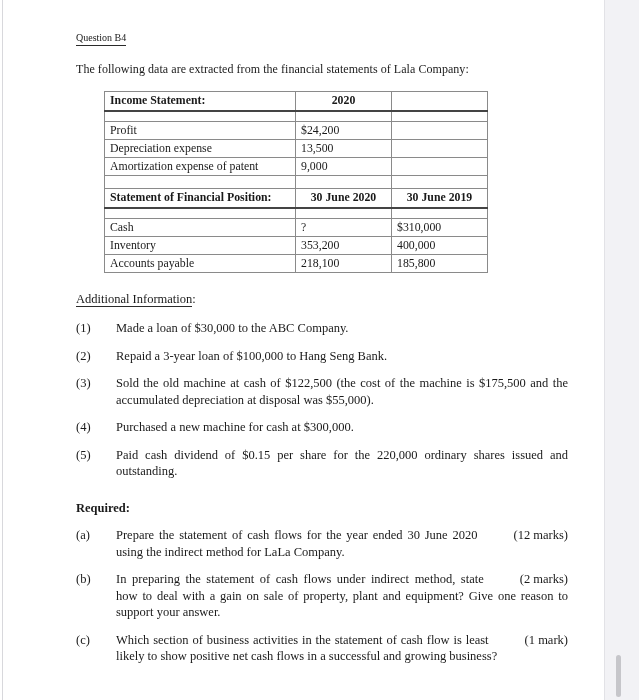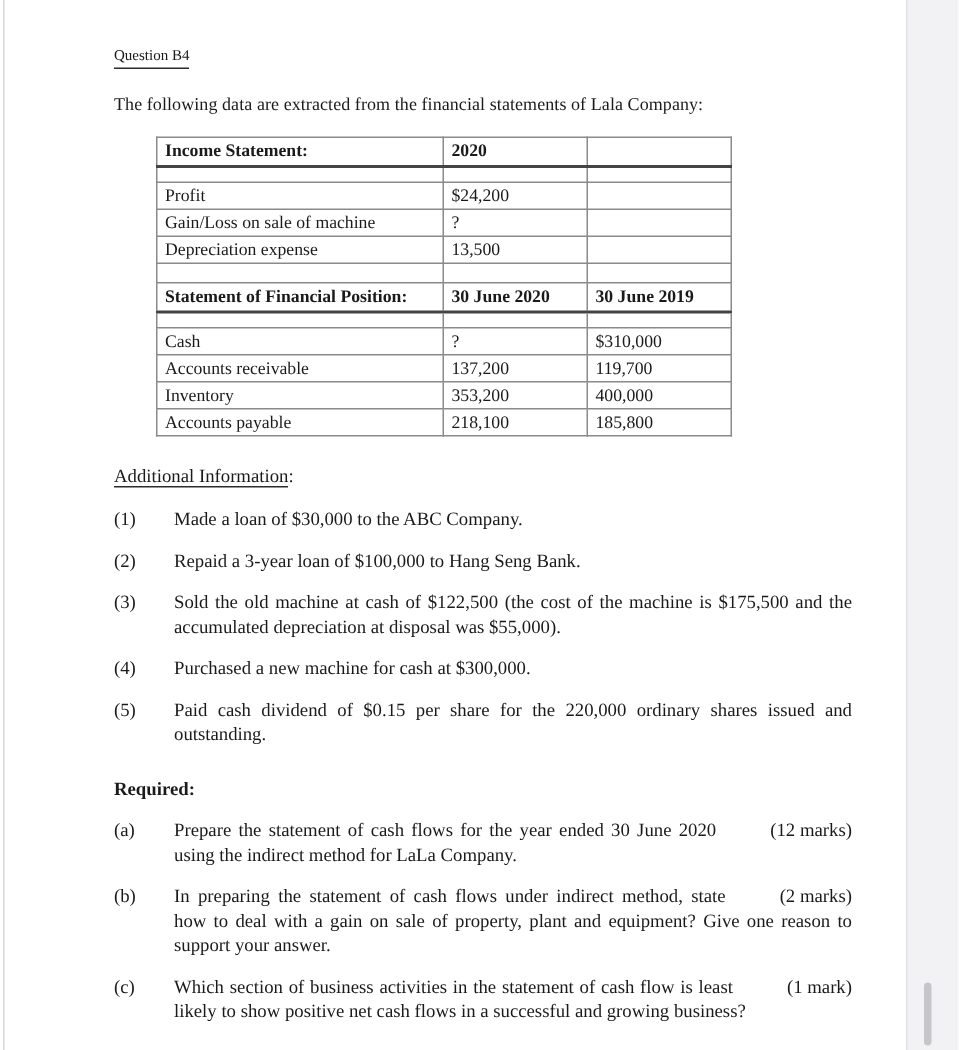--- a/index.html
+++ b/index.html
@@ -93,21 +93,21 @@
     padding: 1px 5px;
     height: 15px;
     vertical-align: middle;
     box-sizing: border-box;
   }
   .col-label { width: 191px; }
   .col-a     { width: 96px; }
   .col-b     { width: 96px; }
 
   td.num { }
-  td.ctr { text-align: left; }
+  td.ctr { text-align: center; }
 
   tr.section-head td {
     font-weight: bold;
     border-bottom: 2px solid #444;
     height: 19px;
   }
   tr.spacer td {
     height: 11px;
   }
   tr.gap-row td {
@@ -187,27 +187,27 @@
           <td></td>
           <td></td>
           <td></td>
         </tr>
         <tr>
           <td>Profit</td>
           <td class="num">$24,200</td>
           <td class="num"></td>
         </tr>
         <tr>
-          <td>Gain/Loss on sale of machine</td>
-          <td class="num">?</td>
-          <td class="num"></td>
-        </tr>
-        <tr>
           <td>Depreciation expense</td>
           <td class="num">13,500</td>
+          <td class="num"></td>
+        </tr>
+        <tr>
+          <td>Amortization expense of patent</td>
+          <td class="num">9,000</td>
           <td class="num"></td>
         </tr>
         <tr class="gap-row">
           <td></td>
           <td></td>
           <td></td>
         </tr>
         <tr class="section-head">
           <td>Statement of Financial Position:</td>
           <td class="ctr">30 June 2020</td>
@@ -217,25 +217,20 @@
           <td></td>
           <td></td>
           <td></td>
         </tr>
         <tr>
           <td>Cash</td>
           <td class="num">?</td>
           <td class="num">$310,000</td>
         </tr>
         <tr>
-          <td>Accounts receivable</td>
-          <td class="num">137,200</td>
-          <td class="num">119,700</td>
-        </tr>
-        <tr>
           <td>Inventory</td>
           <td class="num">353,200</td>
           <td class="num">400,000</td>
         </tr>
         <tr>
           <td>Accounts payable</td>
           <td class="num">218,100</td>
           <td class="num">185,800</td>
         </tr>
       </tbody>

